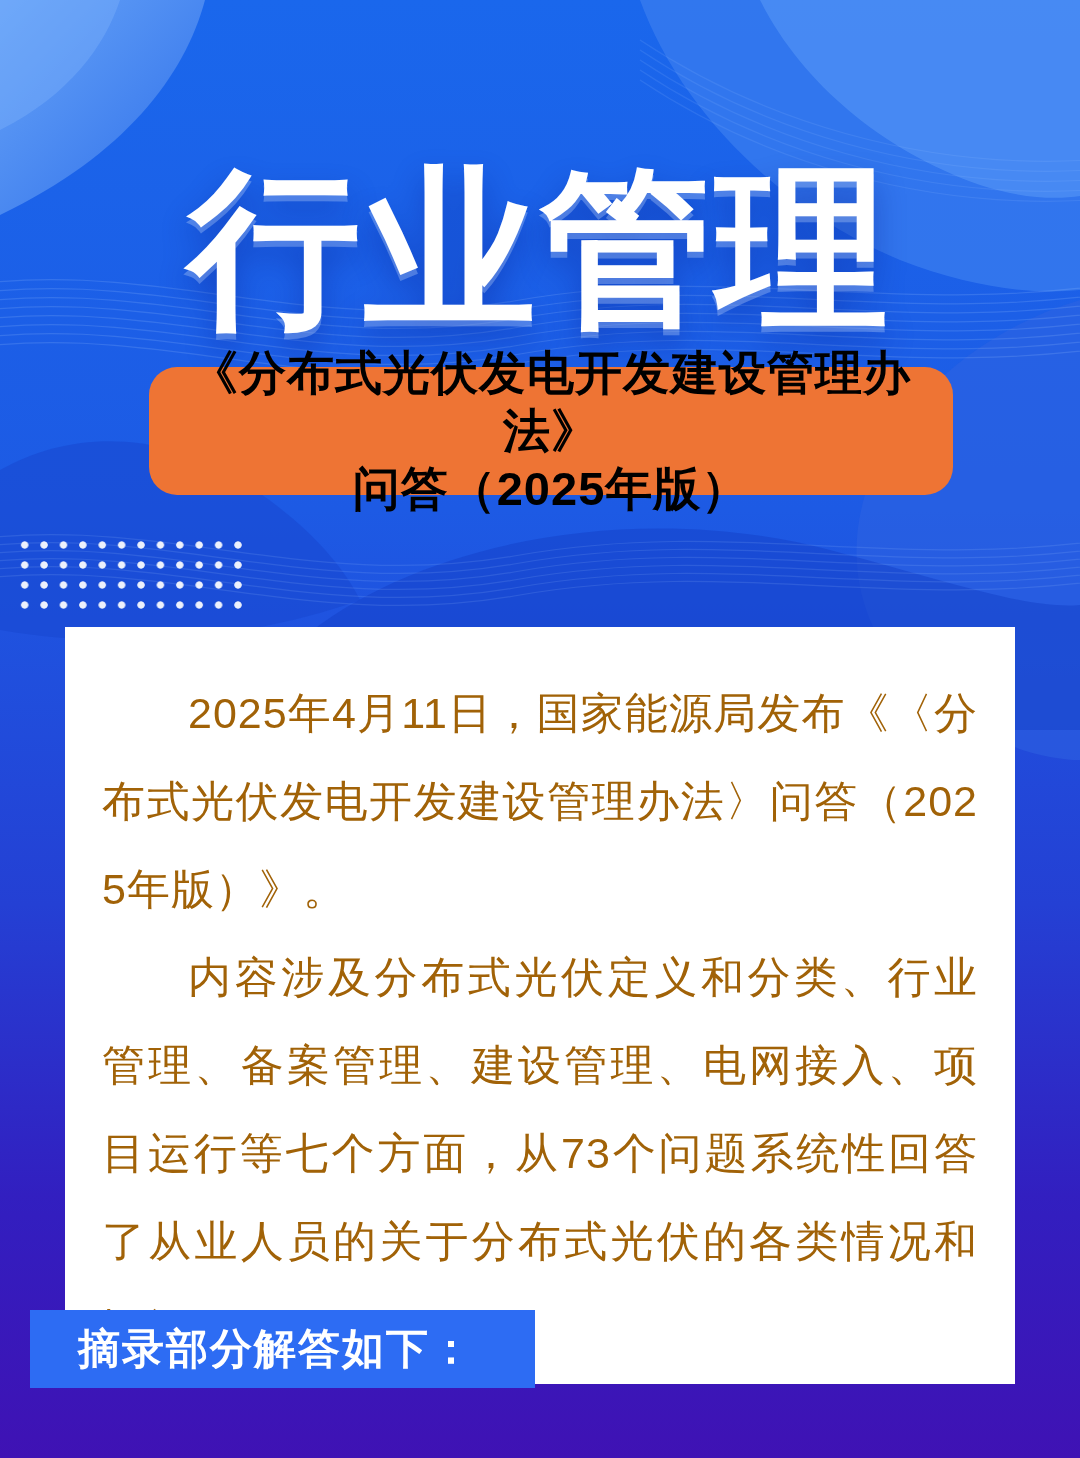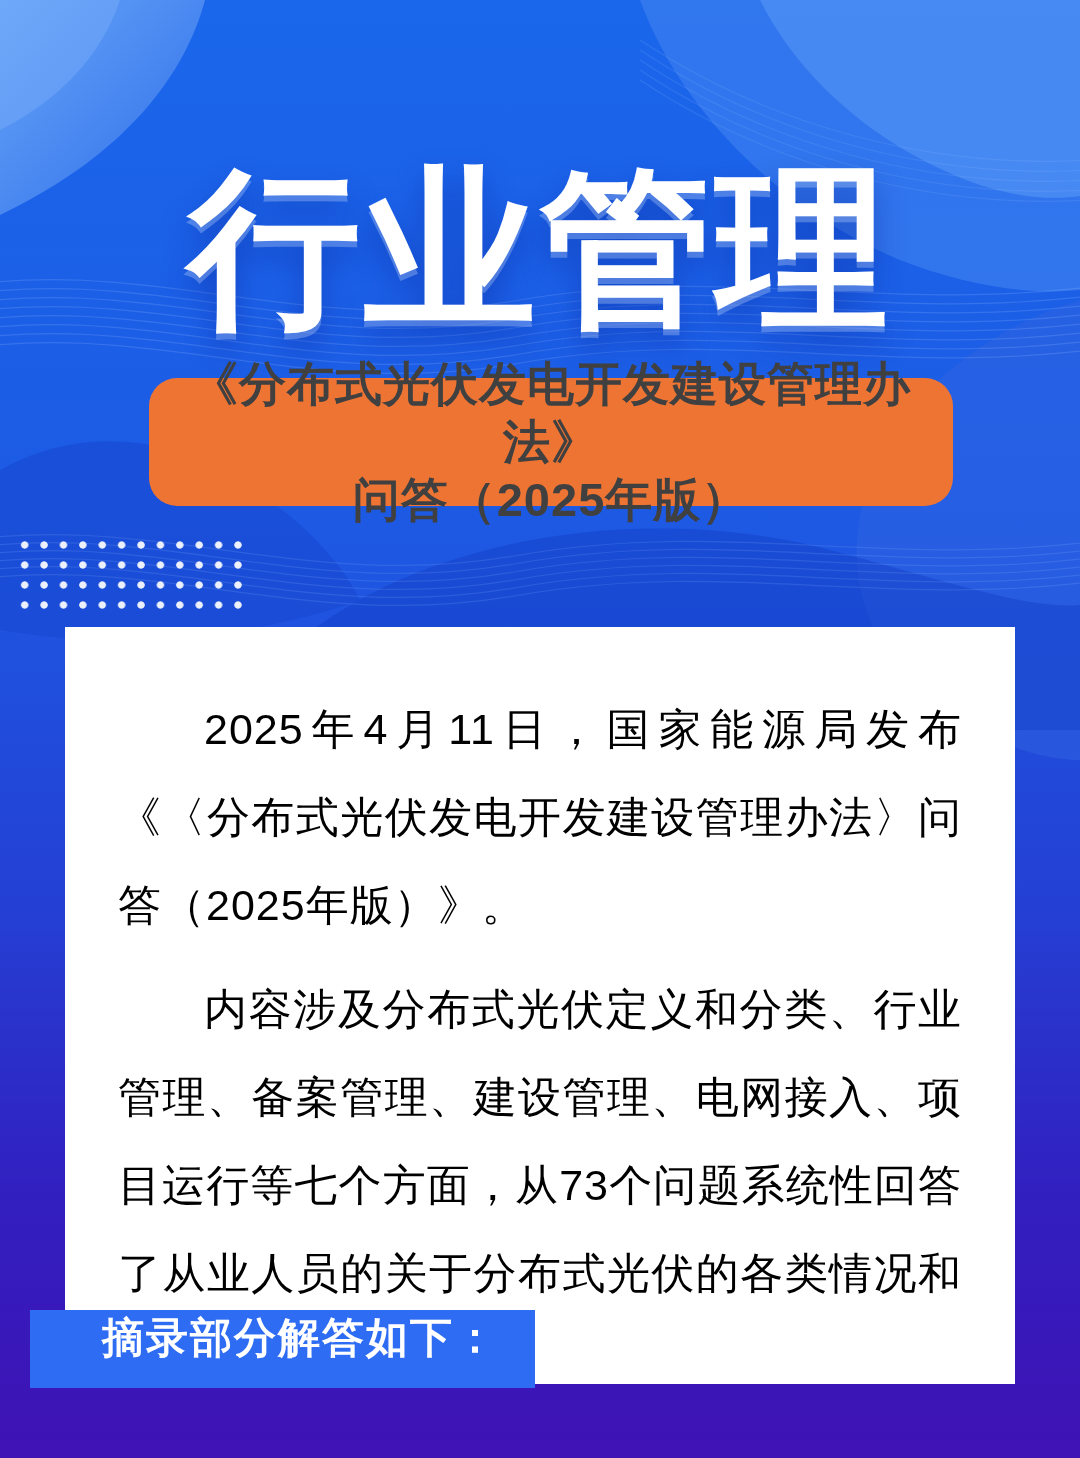--- a/index.html
+++ b/index.html
@@ -19,49 +19,49 @@
   }
   .title{
     position:absolute;left:0;top:158px;width:100%;
     margin:0;text-align:center;
     font-size:172px;line-height:1.05;font-weight:900;
     color:#ffffff;letter-spacing:4px;
     text-shadow:0 6px 0 rgba(205,225,255,.30), 0 16px 30px rgba(8,35,150,.45);
     z-index:3;
   }
   .subtitle{
-    position:absolute;left:149px;top:378px;width:804px;height:128px;
+    position:absolute;left:149px;top:367px;width:804px;height:128px;
     background:#ee7434;border-radius:28px;
     display:flex;flex-direction:column;align-items:center;justify-content:center;
-    color:#404040;font-weight:bold;font-size:47px;line-height:58px;
+    color:#000000;font-weight:bold;font-size:47px;line-height:58px;
     text-align:center;letter-spacing:1px;
     z-index:3;
   }
   .card{
     position:absolute;left:65px;top:627px;width:950px;height:757px;
     background:#ffffff;
     box-sizing:border-box;
     padding:42px 37px 0 37px;
     z-index:2;
   }
   .card p{
-    margin:16px;
+    margin:0;
     font-size:43px;line-height:88px;
-    color:#000000;
+    color:#a16207;
     text-indent:2em;
     text-align:justify;
     text-justify:inter-character;
     word-break:break-all;
     letter-spacing:1px;
   }
   .footer-tag{
     position:absolute;left:30px;top:1310px;width:505px;height:78px;
     background:#2d6cf3;
-    display:flex;align-items:flex-start;
-    padding-left:72px;box-sizing:border-box;
+    display:flex;align-items:center;
+    padding-left:48px;box-sizing:border-box;
     color:#ffffff;font-size:42px;font-weight:bold;letter-spacing:2px;
     z-index:4;
   }
 </style>
 </head>
 <body>
 
 <div class="poster">
 
   <svg class="bg" viewBox="0 0 1080 1458" preserveAspectRatio="none" xmlns="http://www.w3.org/2000/svg">

